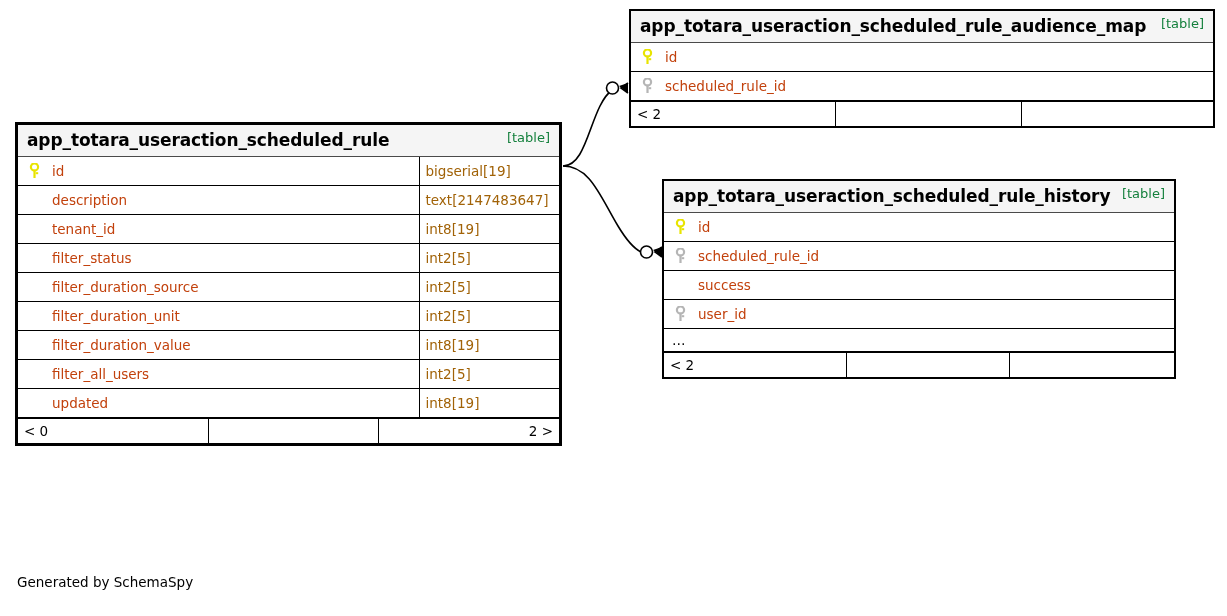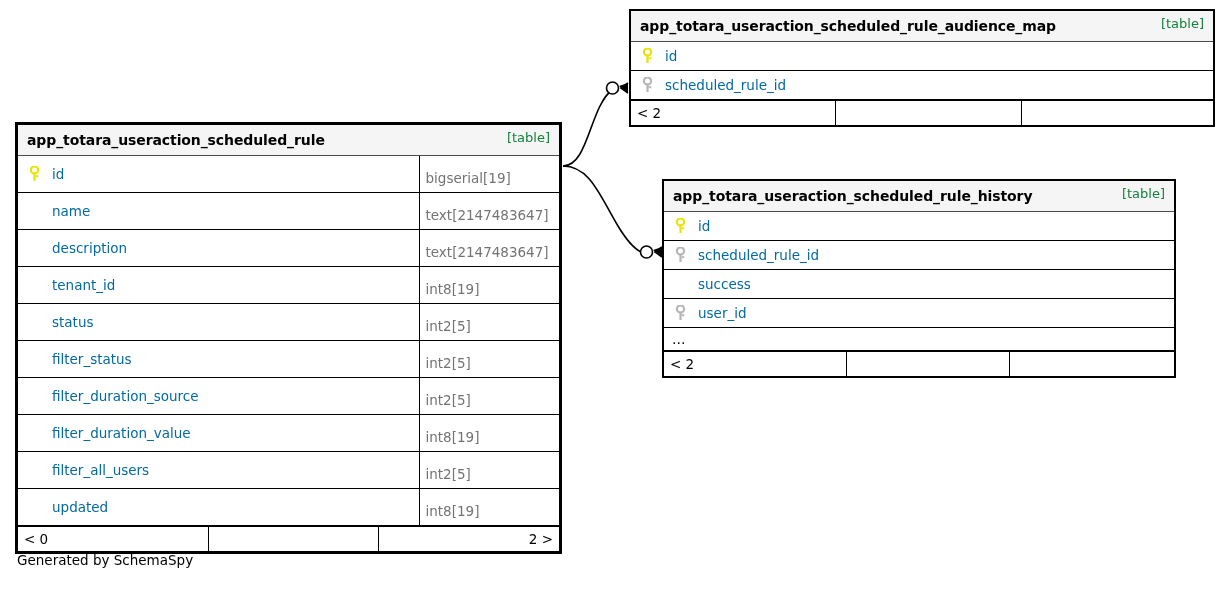--- a/index.html
+++ b/index.html
@@ -52,57 +52,56 @@
   }
 
   .ent-header td {
     background: #f5f5f5;
     border-bottom: 1px solid #4a4a4a;
     padding: 5px 9px 6px 9px;
     height: 18px;
   }
   .ent-title {
     font-weight: bold;
-    font-size: 14px;
+    font-size: 17px;
     color: #000000;
     white-space: nowrap;
     letter-spacing: -0.1px;
   }
   .ent-kind {
     font-weight: normal;
     font-size: 13px;
     color: #15803d;
     float: right;
   }
 
   .ent-row td {
     border-top: 1px solid #000000;
     padding: 0;
     height: 28px;
     vertical-align: middle;
   }
   .cell-name {
     font-size: 13.5px;
-    color: #0369a1;
+    color: #c2410c;
     white-space: nowrap;
     padding-left: 8px;
     display: flex;
     align-items: center;
     height: 28px;
     box-sizing: border-box;
   }
   .cell-type {
     font-size: 13.5px;
-    color: #737373;
+    color: #a16207;
     white-space: nowrap;
     padding-left: 6px;
     height: 28px;
     line-height: 28px;
     box-sizing: border-box;
-    margin-top: 8px;
   }
   td.typecol {
     border-left: 1px solid #000000;
   }
 
   .key-slot {
     width: 17px;
     min-width: 17px;
     display: inline-block;
     text-align: center;
@@ -135,21 +134,21 @@
   .ent-footer td.mid,
   .ent-footer td.right {
     border-left: 1px solid #000000;
   }
   .ent-footer td.right { text-align: right; }
 
   
   #caption {
     position: absolute;
     left: 17px;
-    top: 552px;
+    top: 574px;
     font-size: 13.5px;
     color: #000000;
     white-space: nowrap;
   }
 </style>
 </head>
 <body>
 
 <div id="canvas">
 
@@ -195,93 +194,82 @@
                   </svg>
             </span>
             <span class="label-txt">id</span>
           </div>
             </td>
           <td class="typecol">
               <div class="cell-type">bigserial[19]</div>
             </td>
         </tr>
 
-        <tr class="ent-row">
-          <td>
-              <div class="cell-name">
-            <span class="key-slot"></span>
-            <span class="label-txt">name</span>
+
+        <tr class="ent-row">
+          <td>
+              <div class="cell-name">
+            <span class="key-slot"></span>
+            <span class="label-txt">description</span>
           </div>
             </td>
           <td class="typecol">
               <div class="cell-type">text[2147483647]</div>
             </td>
         </tr>
 
         <tr class="ent-row">
           <td>
               <div class="cell-name">
             <span class="key-slot"></span>
-            <span class="label-txt">description</span>
-          </div>
-            </td>
-          <td class="typecol">
-              <div class="cell-type">text[2147483647]</div>
-            </td>
-        </tr>
-
-        <tr class="ent-row">
-          <td>
-              <div class="cell-name">
-            <span class="key-slot"></span>
             <span class="label-txt">tenant_id</span>
           </div>
             </td>
           <td class="typecol">
               <div class="cell-type">int8[19]</div>
             </td>
         </tr>
 
-        <tr class="ent-row">
-          <td>
-              <div class="cell-name">
-            <span class="key-slot"></span>
-            <span class="label-txt">status</span>
+
+
+        <tr class="ent-row">
+          <td>
+              <div class="cell-name">
+            <span class="key-slot"></span>
+            <span class="label-txt">filter_status</span>
           </div>
             </td>
           <td class="typecol">
               <div class="cell-type">int2[5]</div>
             </td>
         </tr>
 
-
-        <tr class="ent-row">
-          <td>
-              <div class="cell-name">
-            <span class="key-slot"></span>
-            <span class="label-txt">filter_status</span>
+        <tr class="ent-row">
+          <td>
+              <div class="cell-name">
+            <span class="key-slot"></span>
+            <span class="label-txt">filter_duration_source</span>
           </div>
             </td>
           <td class="typecol">
               <div class="cell-type">int2[5]</div>
             </td>
         </tr>
 
         <tr class="ent-row">
           <td>
               <div class="cell-name">
             <span class="key-slot"></span>
-            <span class="label-txt">filter_duration_source</span>
+            <span class="label-txt">filter_duration_unit</span>
           </div>
             </td>
           <td class="typecol">
               <div class="cell-type">int2[5]</div>
             </td>
         </tr>
-
 
         <tr class="ent-row">
           <td>
               <div class="cell-name">
             <span class="key-slot"></span>
             <span class="label-txt">filter_duration_value</span>
           </div>
             </td>
           <td class="typecol">
               <div class="cell-type">int8[19]</div>

